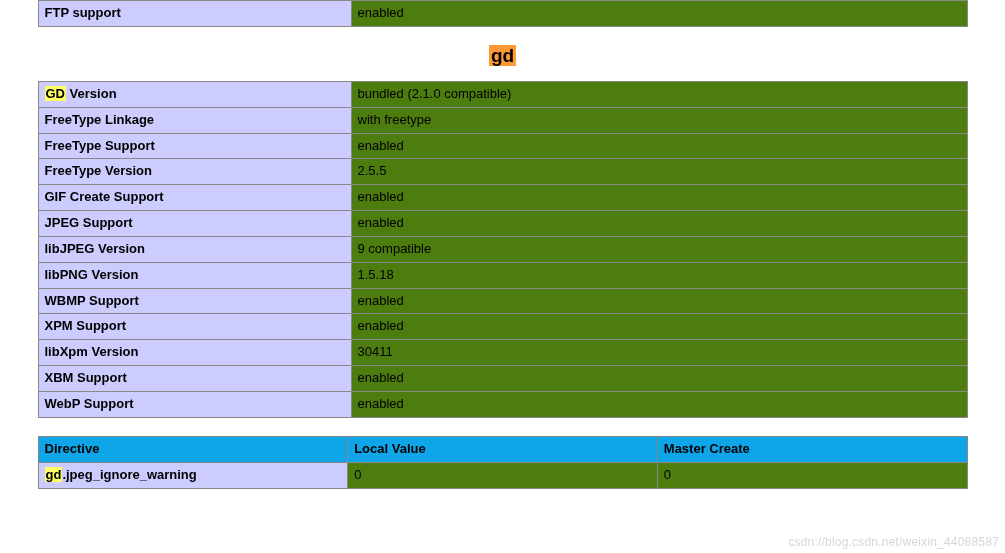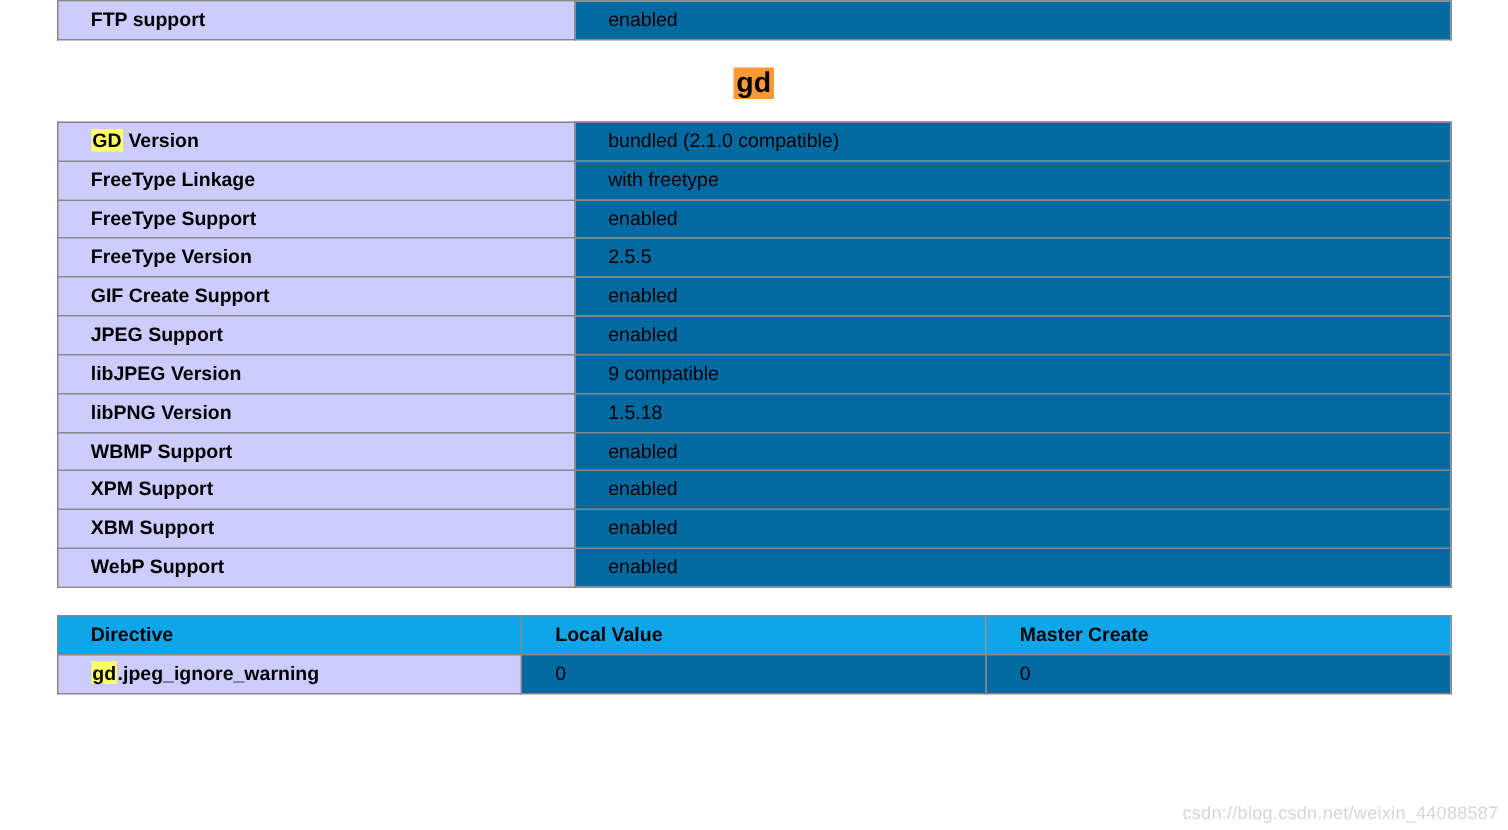--- a/index.html
+++ b/index.html
@@ -17,32 +17,32 @@
   }
   table.phptable {
     width: 930px;
     margin: 0 auto 18px auto;
     border-collapse: collapse;
     border: 1px solid #888;
     box-sizing: border-box;
   }
   table.phptable td, table.phptable th {
     border: 1px solid #888;
-    padding: 3px 22px;
+    padding: 3px 6px;
     text-align: left;
     vertical-align: middle;
     line-height: 1.45;
   }
   td.e {
     background: #ccccff;
     font-weight: bold;
     width: 300px;
   }
   td.v {
-    background: #0369a1;
+    background: #4d7c0f;
   }
   th.h {
     background: #0ea5e9;
     font-weight: bold;
     text-align: center;
   }
   h2.section {
     text-align: center;
     margin: 14px 0 14px 0;
     font-size: 19px;
@@ -125,20 +125,24 @@
         </tr>
         <tr>
           <td class="e">WBMP Support</td>
           <td class="v">enabled</td>
         </tr>
         <tr>
           <td class="e">XPM Support</td>
           <td class="v">enabled</td>
         </tr>
         <tr>
+          <td class="e">libXpm Version</td>
+          <td class="v">30411</td>
+        </tr>
+        <tr>
           <td class="e">XBM Support</td>
           <td class="v">enabled</td>
         </tr>
         <tr>
           <td class="e">WebP Support</td>
           <td class="v">enabled</td>
         </tr>
       </tbody>
   </table>
 

